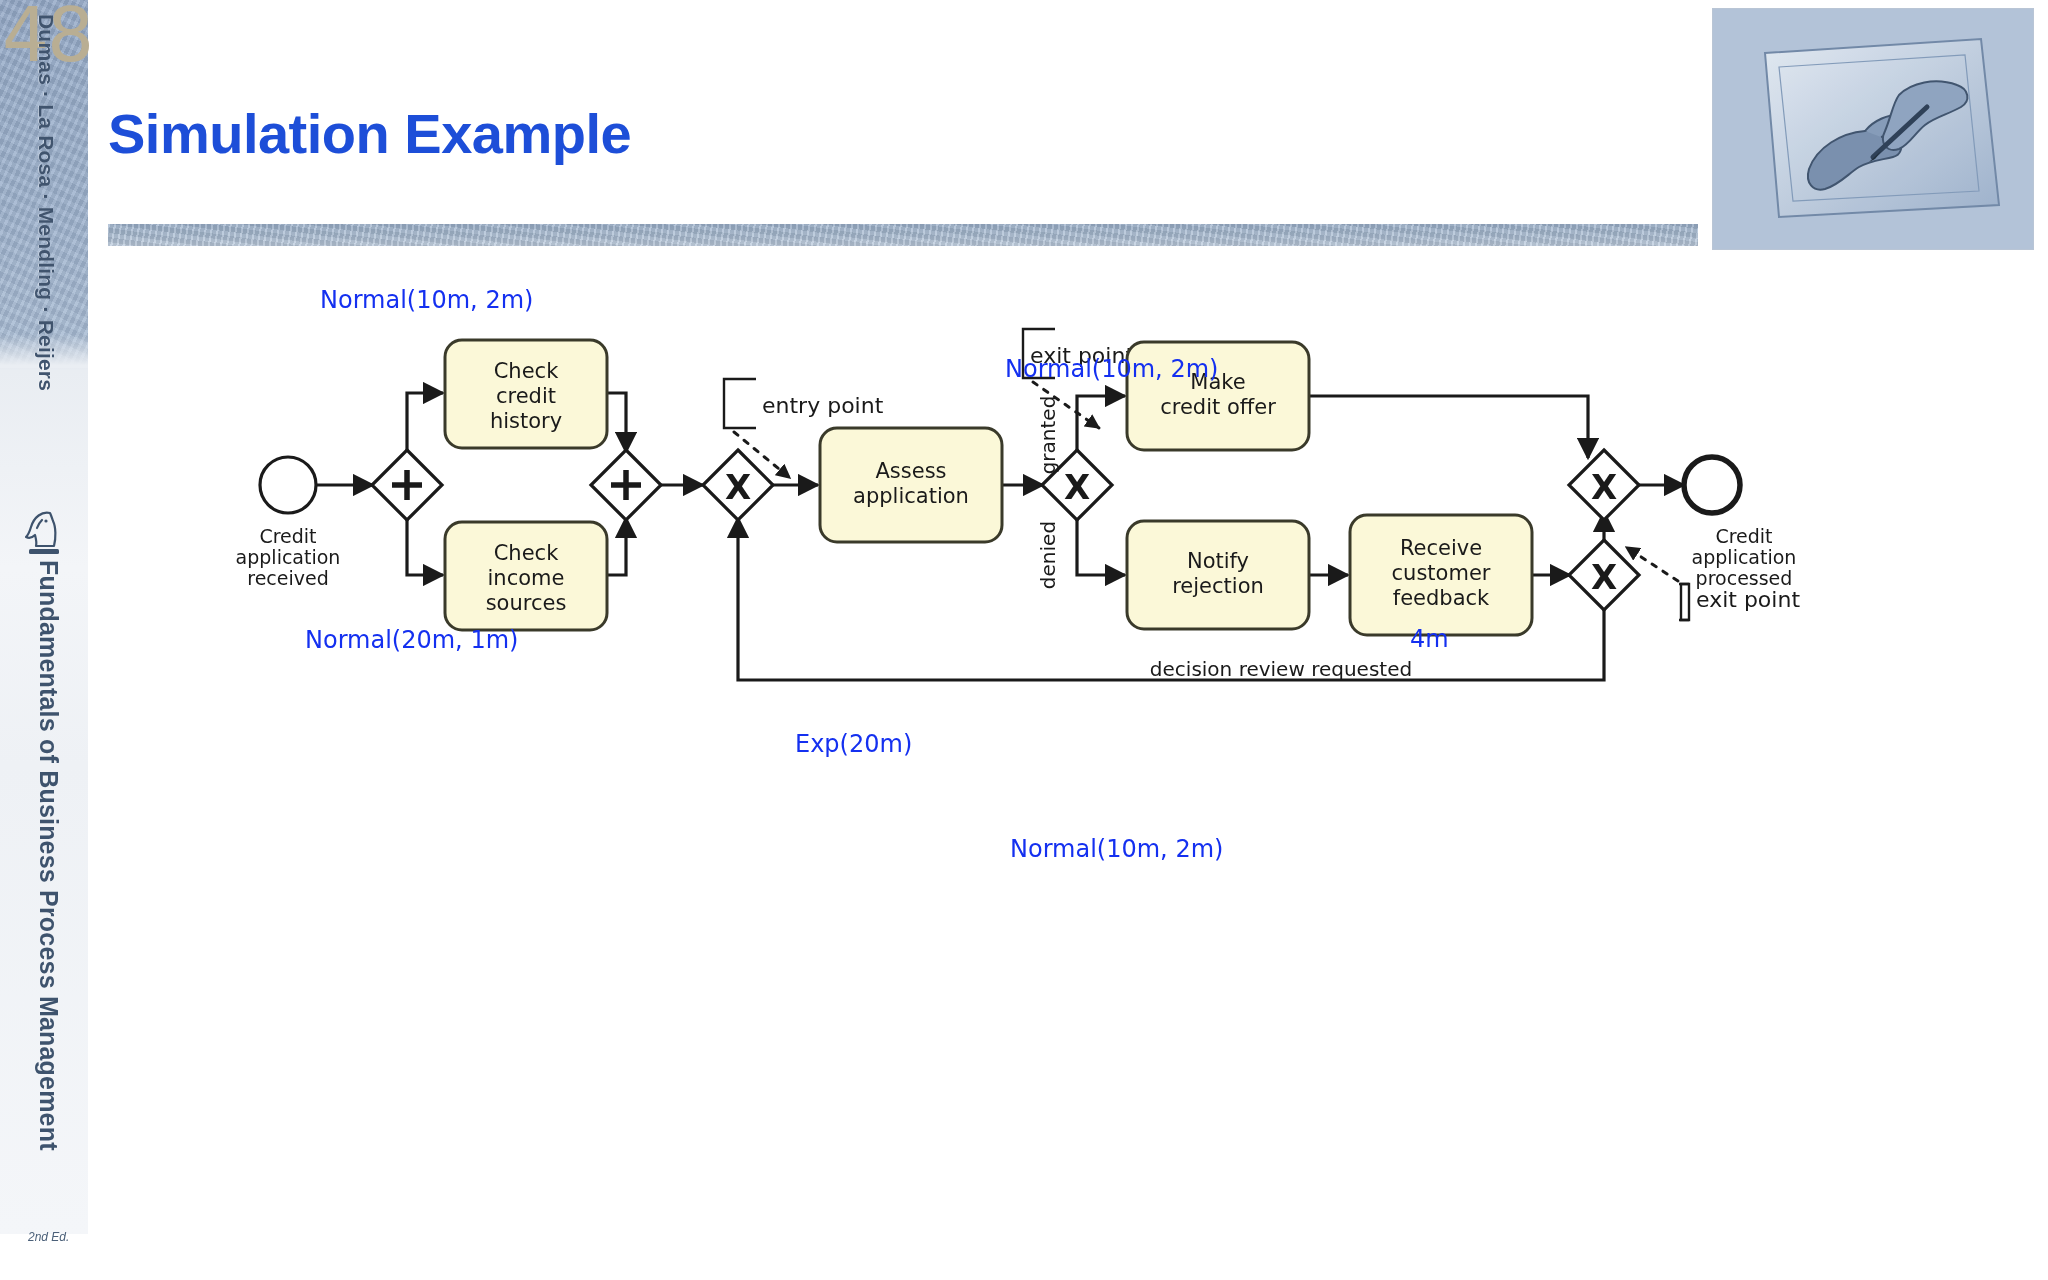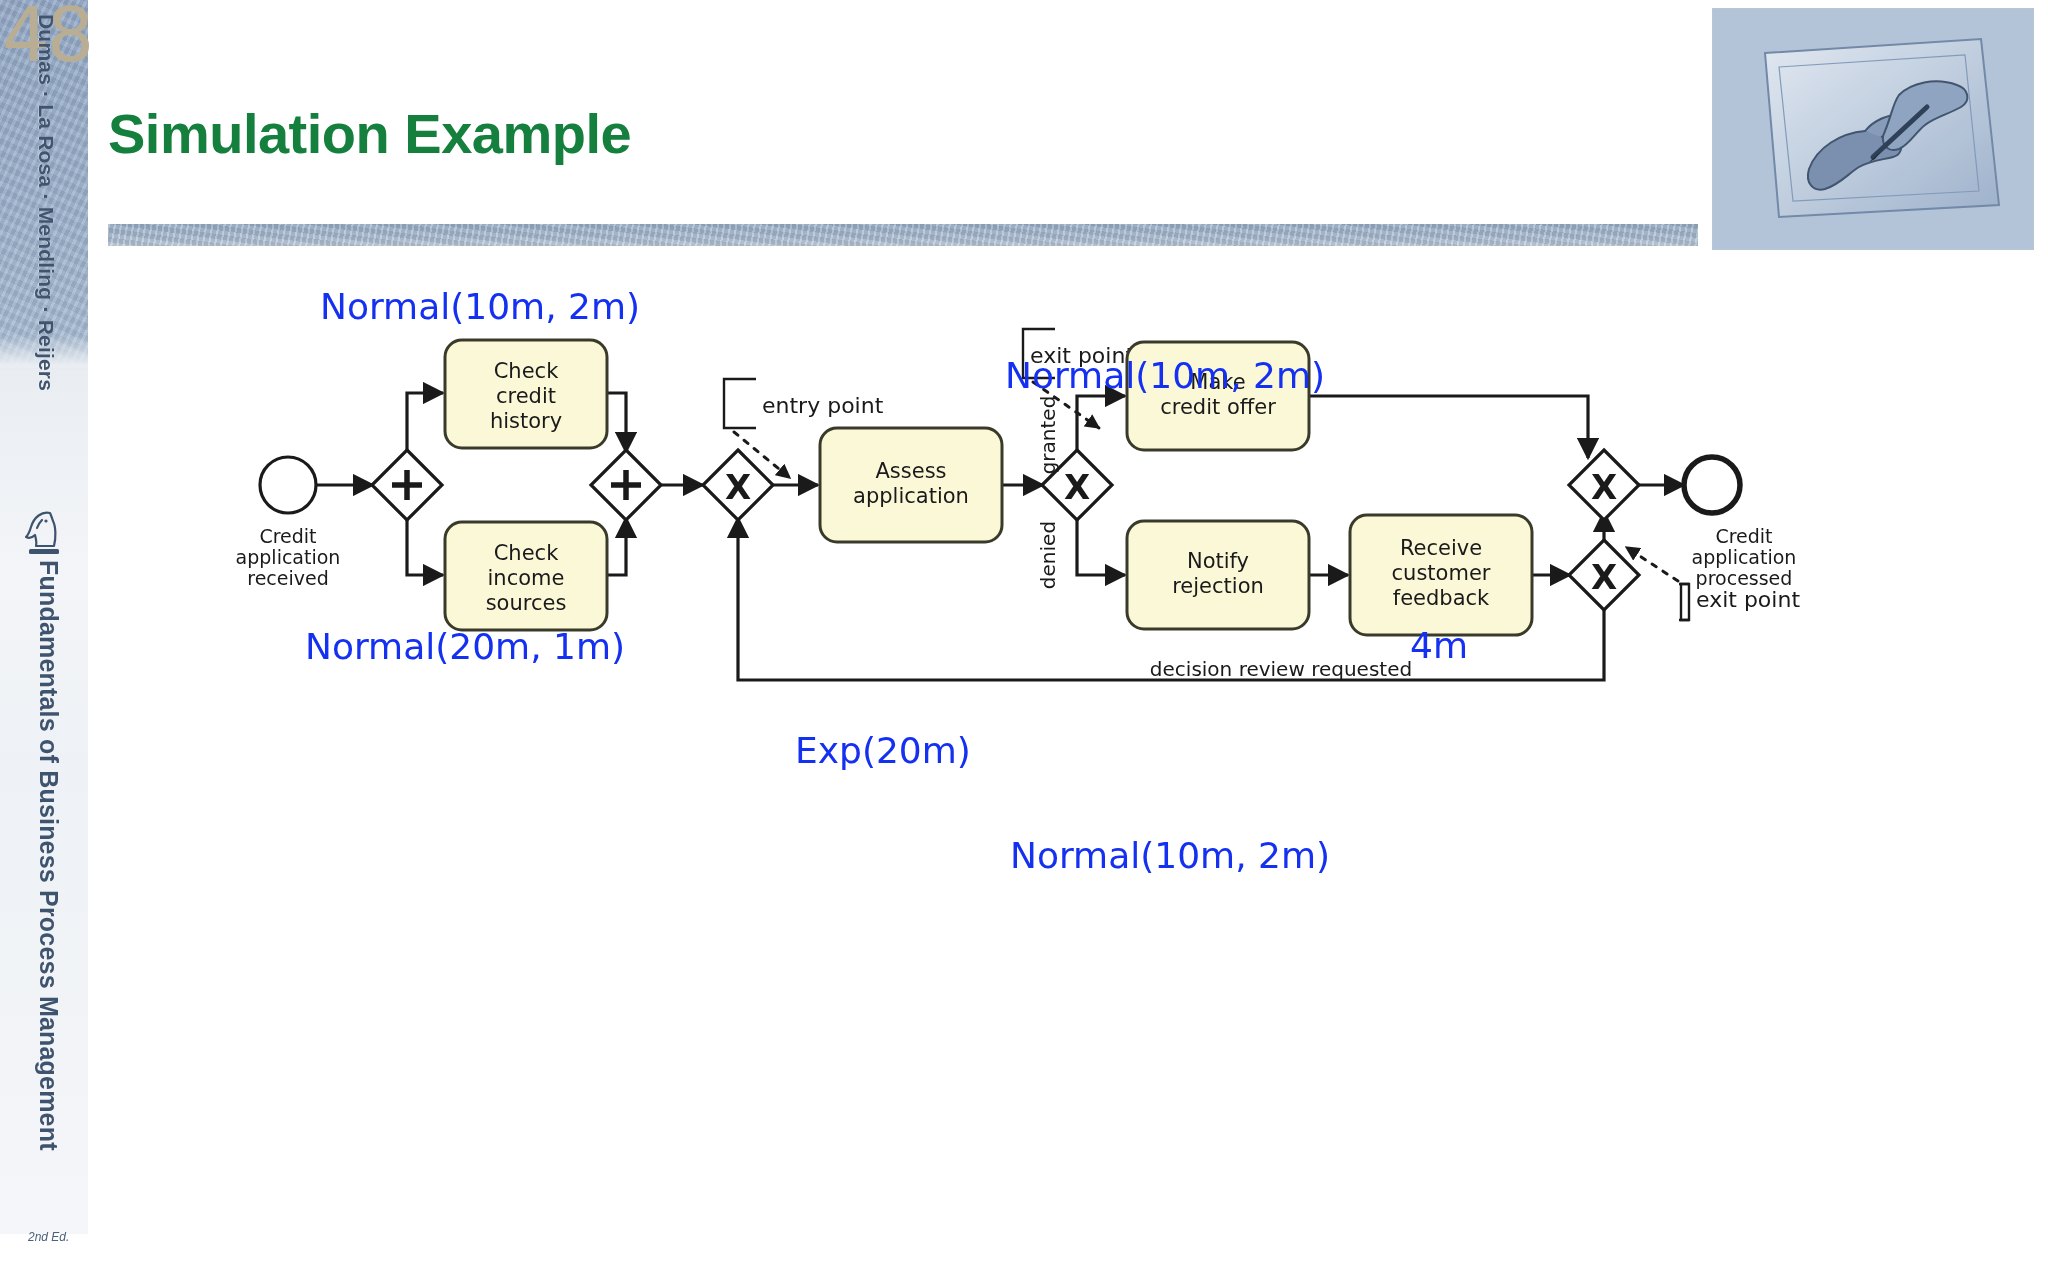--- a/index.html
+++ b/index.html
@@ -53,42 +53,42 @@
   #edition{
     position:absolute;left:28px;top:1230px;
     font-size:12px;font-style:italic;font-weight:normal;color:#4b6079;
   }
   #knight{
     position:absolute;left:20px;top:505px;width:46px;height:60px;
   }
   
   #title{
     position:absolute;left:108px;top:106px;
-    font-size:56px;font-weight:bold;color:#15803d;
+    font-size:56px;font-weight:bold;color:#1d4ed8;
     letter-spacing:-0.5px;line-height:1;
   }
   #rule{
     position:absolute;left:108px;top:224px;width:1590px;height:22px;
     background:
       repeating-linear-gradient(100deg, rgba(255,255,255,.18) 0 2px, rgba(0,0,0,.07) 2px 6px),
       repeating-linear-gradient(8deg, rgba(255,255,255,.10) 0 4px, rgba(0,0,0,.05) 4px 9px),
       linear-gradient(180deg,#9cb1cb 0%,#aabdd3 55%,#bccbdd 100%);
   }
   #esher{
     position:absolute;left:1712px;top:8px;width:320px;height:240px;
     border:1px solid #b9c5d5;
     background:linear-gradient(150deg,#cfd9e6 0%,#aebfd6 35%,#8fa6c2 62%,#b7c6da 100%);
     overflow:hidden;
   }
   #esher svg{display:block;}
   
   #diagram{position:absolute;left:0;top:250px;width:2048px;height:700px;}
   #diagram svg{display:block;}
   .anno{
-    position:absolute;color:#1430f0;font-size:36px;white-space:nowrap;
+    position:absolute;color:#1430f0;font-size:24px;white-space:nowrap;
     font-family:"DejaVu Sans",sans-serif;
   }
 </style>
 </head>
 <body>
 
 <div id="spine">
   <div id="spine-top"></div>
   <div id="pagenum">48</div>
   <div class="vtext" id="authors">Dumas · La Rosa · Mendling · Reijers</div>

